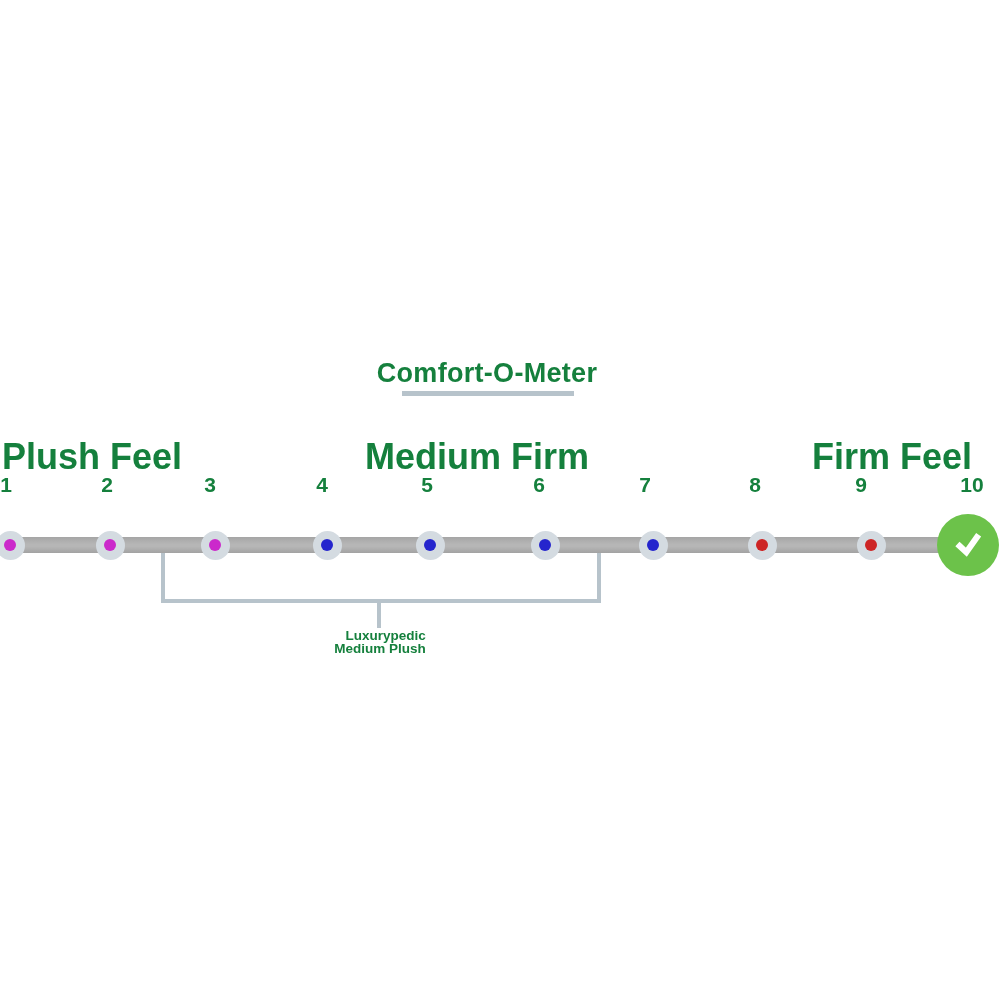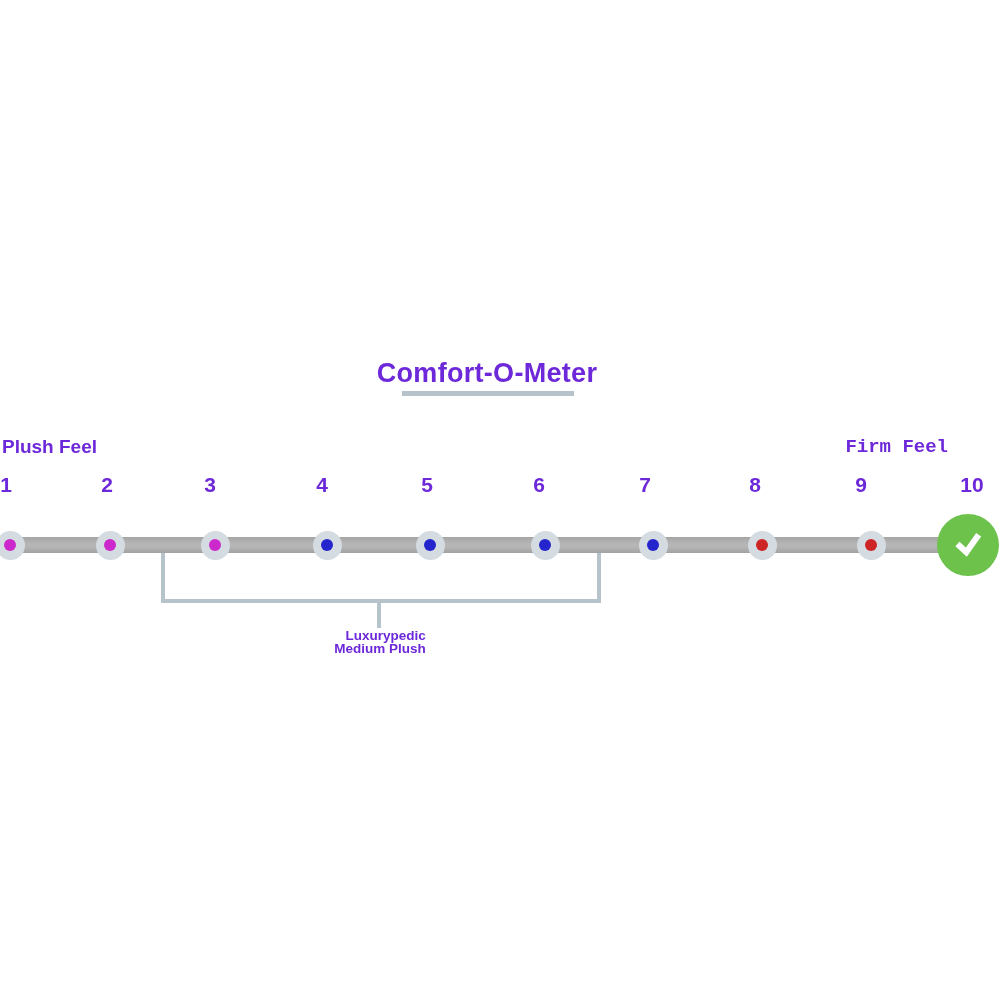--- a/index.html
+++ b/index.html
@@ -31,27 +31,27 @@
     top: 391px;
     left: 488px;
     transform: translateX(-50%);
     width: 172px;
     height: 5px;
     background: var(--bracket, #b7c3cb);
   }
   .feel {
     position: absolute;
     top: 436px;
-    font-size: 19px;
+    font-size: 36px;
     font-weight: 700;
     white-space: nowrap;
   }
   .feel.plush { left: 2px; }
   .feel.medium { left: 477px; transform: translateX(-50%); }
-  .feel.firm { left: 948px; transform: translateX(-100%); font-family: Liberation Mono, monospace; }
+  .feel.firm { left: 972px; transform: translateX(-100%); }
   .num {
     position: absolute;
     top: 473px;
     transform: translateX(-50%);
     font-size: 21px;
     font-weight: 700;
     white-space: nowrap;
   }
   .bar {
     position: absolute;
@@ -117,26 +117,27 @@
     text-align: right;
     font-size: 13.5px;
     font-weight: 700;
     line-height: 13px;
     white-space: nowrap;
   }
 </style>
 </head>
 <body>
 
-<div id="canvas" style="--halo: #d4dbe1; --bracket: #b7c3cb; --check-bg: #6cc24a; color: #6d28d9;">
+<div id="canvas" style="--halo: #d4dbe1; --bracket: #b7c3cb; --check-bg: #6cc24a; color: #15803d;">
 
   <div class="title">Comfort-O-Meter</div>
   <div class="underline"></div>
 
   <div class="feel plush">Plush Feel</div>
+  <div class="feel medium">Medium Firm</div>
   <div class="feel firm">Firm Feel</div>
 
   <div class="bar"></div>
 
   <div class="bracket"></div>
   <div class="stem"></div>
   <div class="caption">
     <div>Luxurypedic</div>
     <div>Medium Plush</div>
   </div>

